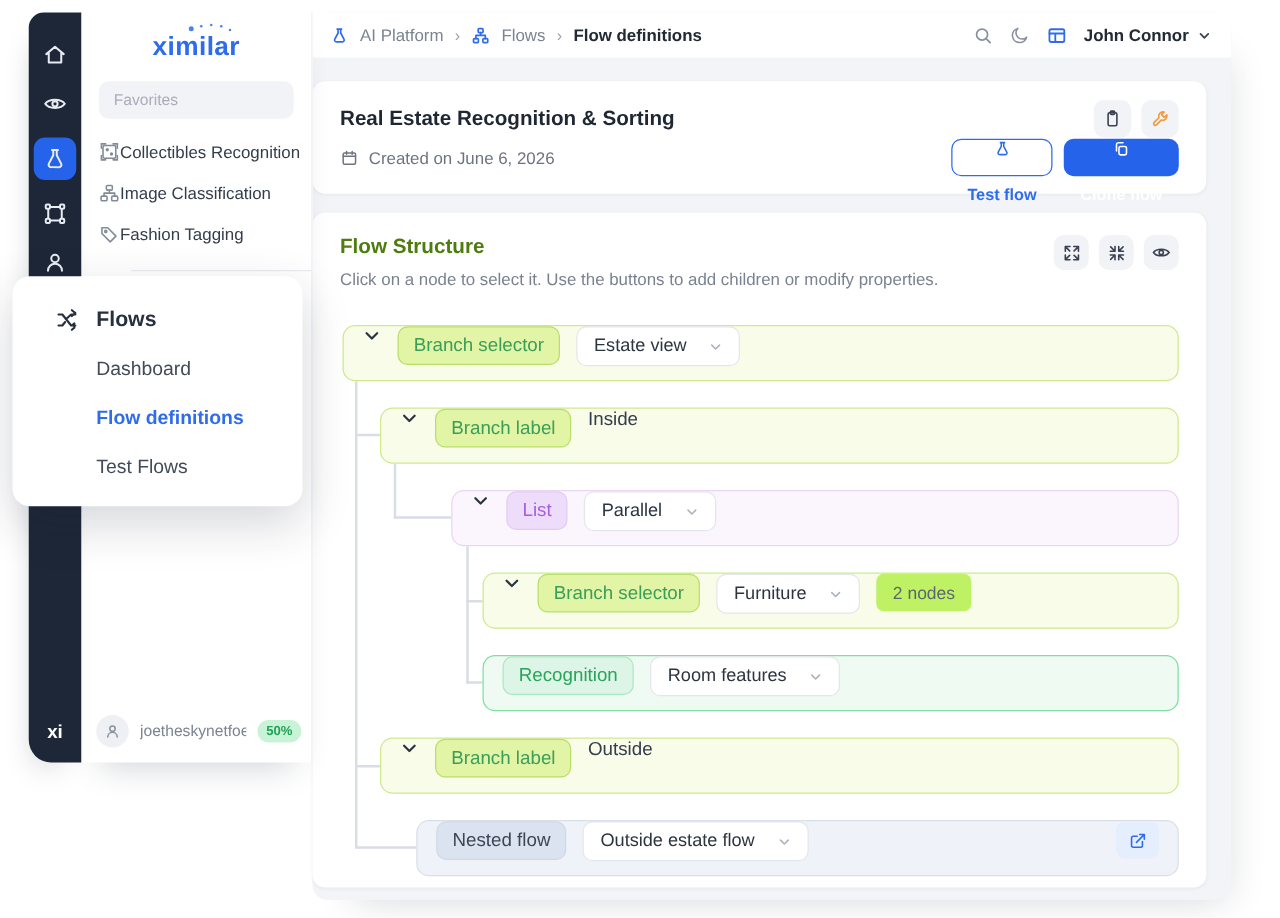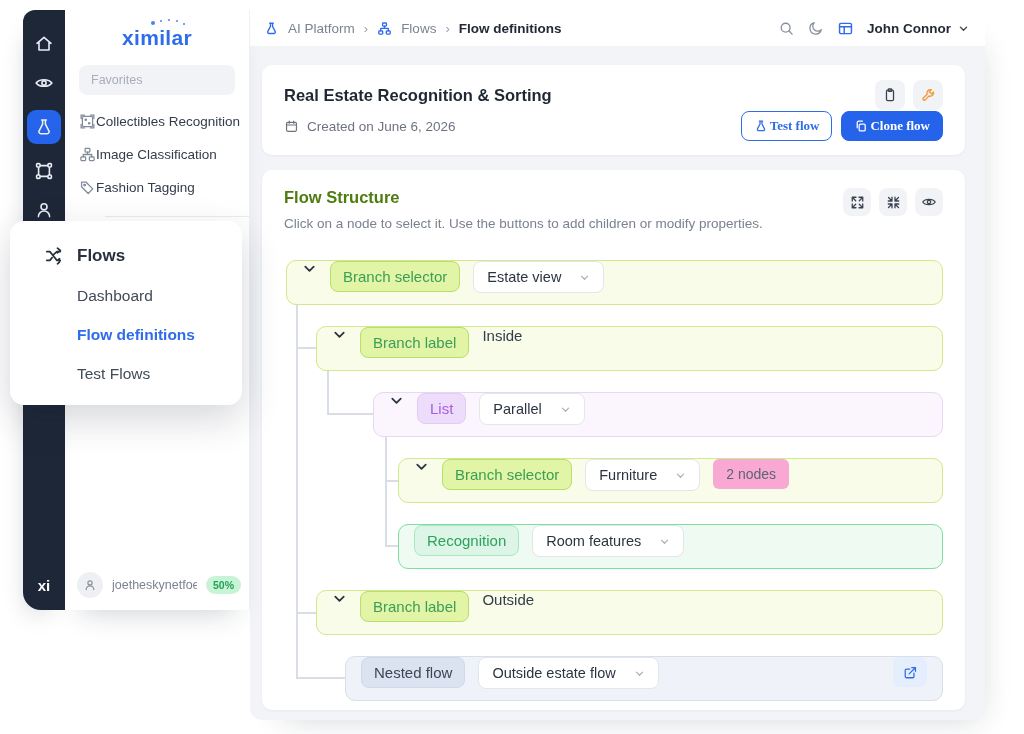--- a/index.html
+++ b/index.html
@@ -56,33 +56,33 @@
   .crumb-sep { color:#9ba3af; font-size:13px; }
   .crumb-last { color:#222a36; font-weight:600; }
   .top-right { display:flex; align-items:center; gap:13px; }
   .top-ic { cursor:pointer; display:flex; }
   .top-ic svg { stroke:#87909e; }
   .top-ic.blue svg { stroke:#2f6ceb; }
   .top-user { display:flex; align-items:center; gap:7px; cursor:pointer; }
   .top-user span { font-size:13.5px; font-weight:600; color:#222a36; }
   .top-user svg { stroke:#3a4250; }
 
-  .card { position:absolute; left:12px; right:20px; background:#ffffff; border-radius:10px; box-shadow:0 1px 3px rgba(20,30,50,.05); }
+  .card { position:absolute; left:0; right:20px; background:#ffffff; border-radius:10px; box-shadow:0 1px 3px rgba(20,30,50,.05); }
   .card1 { top:55px; height:90px; padding:15px 22px 14px 22px; display:flex; flex-direction:column; justify-content:space-between; }
   .c1-row { display:flex; align-items:center; justify-content:space-between; }
   .page-title { font-size:16.5px; font-weight:bold; color:#1f2733; }
   .ibtn { width:30px; height:30px; background:#f1f3f6; border-radius:8px; display:flex; align-items:center; justify-content:center; cursor:pointer; border:none; }
   .ibtn svg { stroke:#3a4252; }
   .ibtn.orange svg { stroke:#f09b3c; }
   .ibtn-group { display:flex; gap:8px; }
   .created { display:flex; align-items:center; gap:8px; font-size:13.5px; color:#6d7480; }
   .created svg { stroke:#6d7480; }
   .btns { display:flex; gap:9px; }
-  .btn { height:30px; border-radius:8px; display:flex; align-items:center; gap:2px; padding:0 12px; font-size:13px; font-weight:600;
-         font-family:Liberation Serif, serif; cursor:pointer; }
+  .btn { height:30px; border-radius:8px; display:flex; align-items:center; gap:22px; padding:0 12px; font-size:13px; font-weight:600;
+         font-family:Liberation Sans, sans-serif; cursor:pointer;flex-direction:column; }
   .btn-outline { background:#ffffff; border:1.5px solid #2f6ceb; color:#2f6ceb; }
   .btn-outline svg { stroke:#2f6ceb; }
   .btn-fill { background:#2563eb; border:1.5px solid #2563eb; color:#ffffff; }
   .btn-fill svg { stroke:#ffffff; }
 
   .card2 { top:160px; bottom:10px; padding:18px 22px; }
   .c2-head { display:flex; align-items:flex-start; justify-content:space-between; }
   .c2-title { font-size:16.5px; font-weight:bold; color:#4d7c0f; }
   .c2-sub { margin-top:9px; font-size:13.5px; color:#7a8290; }
   .c2-icons { display:flex; gap:8px; }
@@ -101,21 +101,21 @@
   .t-chev svg { stroke:#2b3441; }
   .badge { padding:6px 12px; border-radius:8px; font-size:15px; white-space:nowrap; }
   .b-lime  { background:#e2f4a5; border:1px solid #b9de69; color:#3b9e58; }
   .b-purple{ background:#eeddfa; border:1px solid #e3cbf4; color:#a55fe0; }
   .b-mint  { background:#dcf5e6; border:1px solid #a9e9c2; color:#2ba35c; }
   .b-slate { background:#dbe3f0; border:1px solid #cfd9e7; color:#3c4657; }
   .t-select { background:#ffffff; border:1px solid #e3e6eb; border-radius:8px; height:32px; display:flex; align-items:center;
               gap:18px; padding:0 13px; font-size:14.5px; color:#2c3440; cursor:pointer; }
   .t-select svg { stroke:#aab2bd; }
   .t-text { font-size:15px; color:#333d4b; }
-  .t-note { background:#f9a8d4; border-radius:6px; padding:7px 13px; font-size:14px; color:#5d6570; }
+  .t-note { background:#bef264; border-radius:6px; padding:7px 13px; font-size:14px; color:#5d6570; }
   .t-ext { margin-left:auto; width:34px; height:30px; background:#e5eefd; border-radius:7px; display:flex; align-items:center;
            justify-content:center; cursor:pointer; border:none; }
   .t-ext svg { stroke:#2f6ceb; }
   .conn { position:absolute; background:#d9dee6; }
   .cv { width:2px; } .ch { height:2px; }
 </style>
 </head>
 <body>
 
 <div class="rail">

